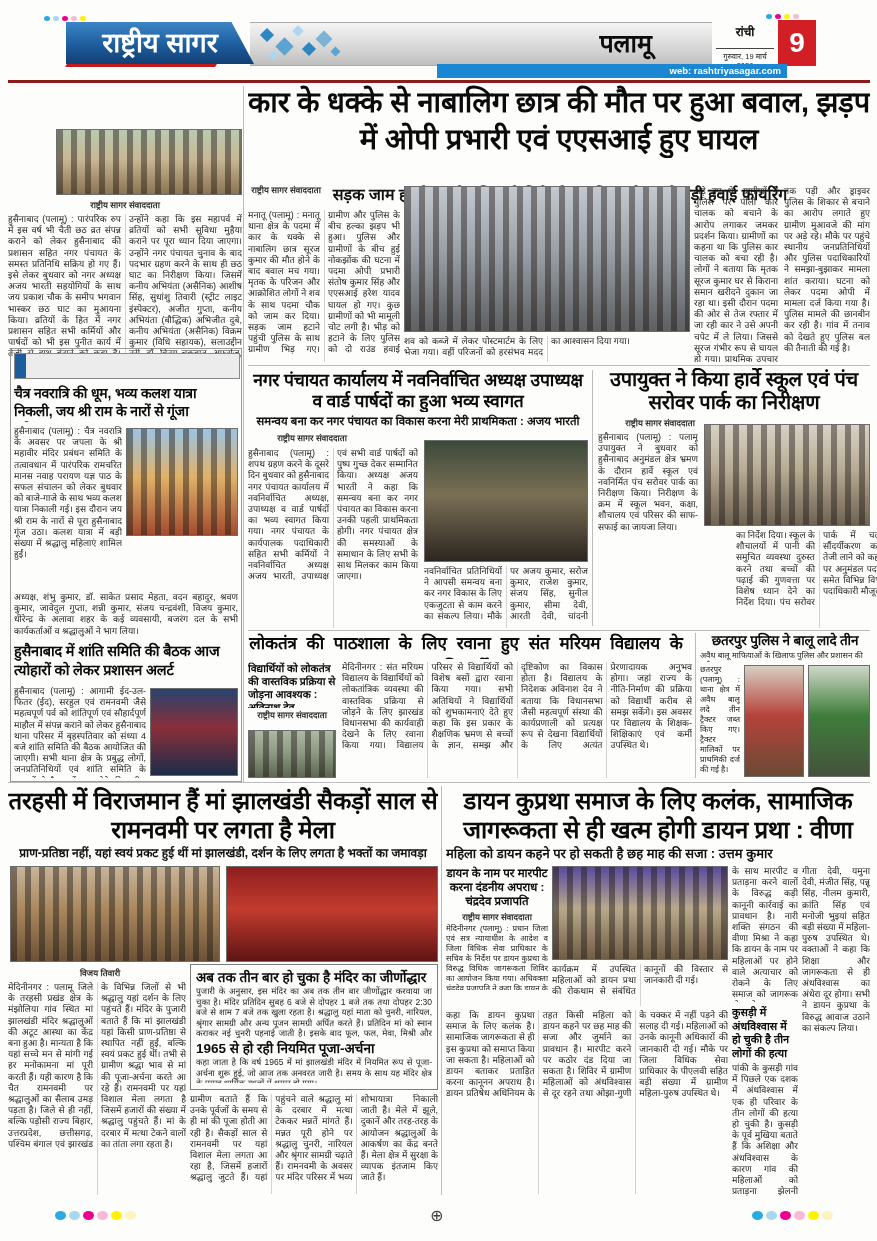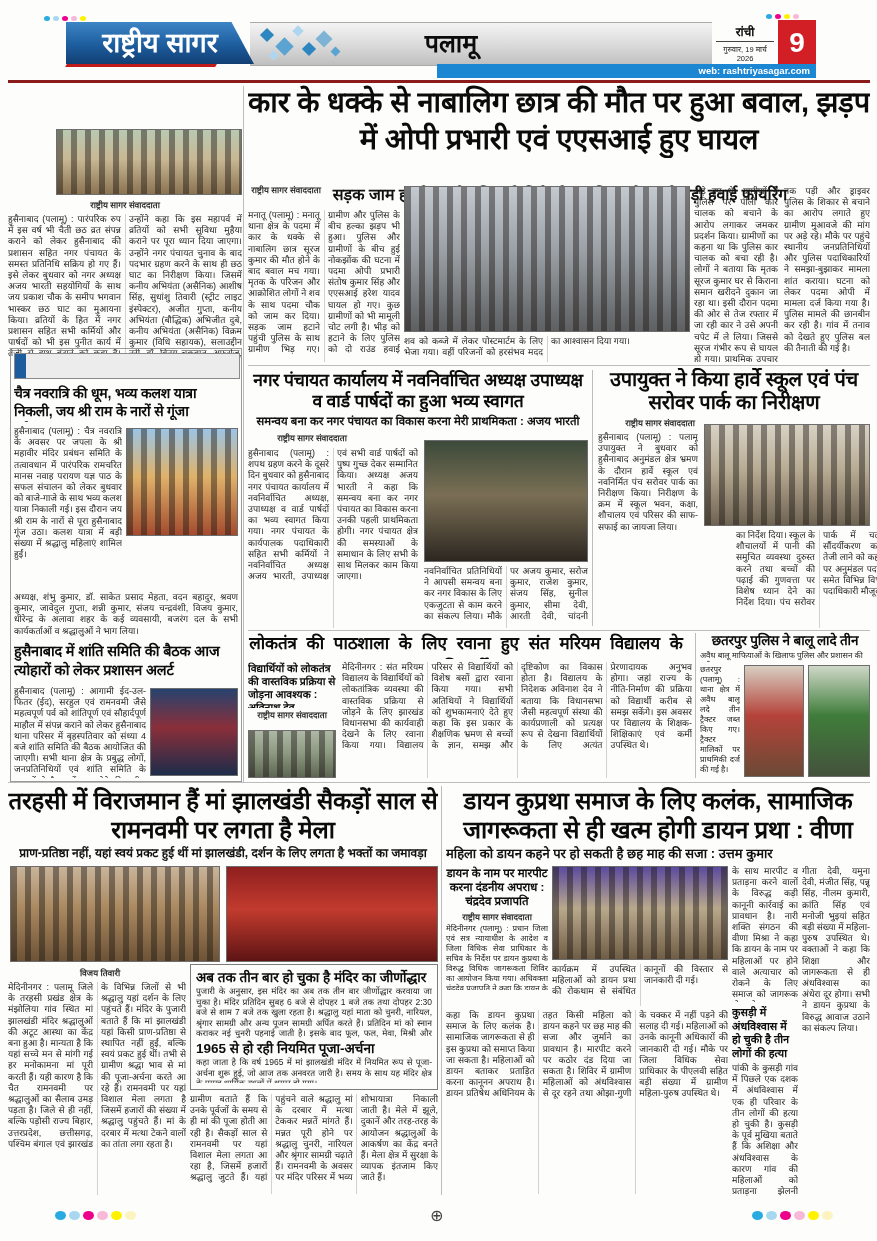--- a/index.html
+++ b/index.html
@@ -39,40 +39,40 @@
 <div id="page">
 
   <div class="abs" style="left:44px;top:7px;">
     <span class="dot" style="width:6px;height:5px;background:#29abe2"></span><span class="dot" style="width:6px;height:5px;background:#a8d8f0"></span><span class="dot" style="width:6px;height:5px;background:#ec008c"></span><span class="dot" style="width:6px;height:5px;background:#f7b9d7"></span><span class="dot" style="width:6px;height:5px;background:#fff200"></span>
   </div>
   <div class="abs" style="left:766px;top:5px;">
     <span class="dot" style="width:6px;height:5px;background:#29abe2"></span><span class="dot" style="width:6px;height:5px;background:#ec008c"></span><span class="dot" style="width:6px;height:5px;background:#fff200"></span><span class="dot" style="width:6px;height:5px;background:#f7b9d7"></span>
   </div>
 
   <div class="abs silver" style="left:250px;top:22px;width:462px;height:42px;">
-    <div style="text-align:center;font-weight:800;font-size:25px;line-height:40px;color:#0c0c0c;padding-right:60px;">पलामू</div>
+    <div style="text-align:right;font-weight:800;font-size:25px;line-height:40px;color:#0c0c0c;padding-right:60px;">पलामू</div>
   </div>
   <div class="abs logo" style="left:66px;top:22px;width:188px;height:42px;">राष्ट्रीय सागर</div>
   <div class="abs" style="left:66px;top:64px;width:150px;height:3px;background:#c01a1a;transform:skewX(-30deg);"></div>
 
   <div>
     <span class="dm" style="left:262px;top:30px;width:10px;height:10px;background:#2e86c1;"></span>
     <span class="dm" style="left:278px;top:40px;width:13px;height:13px;background:#5ba3d0;"></span>
     <span class="dm" style="left:294px;top:27px;width:8px;height:8px;background:#aed6f1;"></span>
     <span class="dm" style="left:304px;top:44px;width:10px;height:10px;background:#2e86c1;"></span>
     <span class="dm" style="left:318px;top:33px;width:12px;height:12px;background:#7fb3d5;"></span>
     <span class="dm" style="left:270px;top:52px;width:7px;height:7px;background:#aed6f1;"></span>
     <span class="dm" style="left:332px;top:48px;width:7px;height:7px;background:#5ba3d0;"></span>
   </div>
   <div class="abs" style="left:716px;top:23px;width:58px;height:40px;text-align:center;">
-    <div style="font-weight:800;font-size:12px;color:#0c0c0c;border-bottom:1px solid #444;padding-bottom:1px;">रांची</div>
+    <div style="font-weight:800;font-size:12px;color:#0c0c0c;border-bottom:1px solid #444;padding-bottom:8px;">रांची</div>
     <div style="font-size:7.5px;color:#222;padding-top:2px;border-bottom:1px solid #444;padding-bottom:3px;">गुरुवार, 19 मार्च 2026</div>
   </div>
   <div class="abs" style="left:778px;top:20px;width:38px;height:46px;background:#d21f26;color:#fff;font-weight:800;font-size:28px;line-height:46px;text-align:center;">9</div>
-  <div class="abs" style="left:437px;top:64px;width:379px;height:14px;background:#1b87d3;color:#fff;font-weight:700;font-size:9.5px;line-height:14px;text-align:right;padding-right:6px;box-sizing:border-box;padding-left:21px;">web: rashtriyasagar.com</div>
+  <div class="abs" style="left:437px;top:64px;width:350px;height:14px;background:#1b87d3;color:#fff;font-weight:700;font-size:9.5px;line-height:14px;text-align:right;padding-right:6px;box-sizing:border-box;padding-left:21px;">web: rashtriyasagar.com</div>
   <div class="abs" style="left:8px;top:80px;width:862px;height:3px;background:#8a1c1c;"></div>
 
   <div class="photo p-people" style="left:56px;top:129px;width:186px;height:66px;--a:#b9c9b2;--b:#c9b894;--c:#8a7352;"></div>
   <div class="abs byline" style="left:8px;top:200px;width:234px;height:11px;">राष्ट्रीय सागर संवाददाता</div>
   <div class="abs bodytxt cols2" style="left:8px;top:214px;width:234px;height:146px;">हुसैनाबाद (पलामू) : पारंपरिक रुप में इस वर्ष भी चैती छठ व्रत संपन्न कराने को लेकर हुसैनाबाद की प्रशासन सहित नगर पंचायत के समस्त प्रतिनिधि सक्रिय हो गए हैं। इसे लेकर बुधवार को नगर अध्यक्ष अजय भारती सहयोगियों के साथ जय प्रकाश चौक के समीप भगवान भास्कर छठ घाट का मुआयना किया। व्रतियों के हित में नगर प्रशासन सहित सभी कर्मियों और पार्षदों को भी इस पुनीत कार्य में तेजी से हाथ बंटाने को कहा है। उन्होंने कहा कि इस महापर्व में व्रतियों को सभी सुविधा मुहैया कराने पर पूरा ध्यान दिया जाएगा। उन्होंने नगर पंचायत चुनाव के बाद पदभार ग्रहण करने के साथ ही छठ घाट का निरीक्षण किया। जिसमें कनीय अभियंता (असैनिक) आशीष सिंह, सुधांशु तिवारी (स्ट्रीट लाइट इंस्पेक्टर), अजीत गुप्ता, कनीय अभियंता (बौद्धिक) अभिजीत दुबे, कनीय अभियंता (असैनिक) विक्रम कुमार (विधि सहायक), सलाउद्दीन नूरी, डॉ. विनय चक्रवात, अफरोज, आशीष सक्सेना, प्रणव सुमन, अभी भारती, गोपाल सहित कई अन्य लोग उपस्थित थे।</div>
   <div class="vr" style="left:243px;top:86px;height:696px;"></div>
 
   <div class="abs hl" style="left:248px;top:84px;width:622px;height:74px;font-size:29px;line-height:37px;">कार के धक्के से नाबालिग छात्र की मौत पर हुआ बवाल, झड़प में ओपी प्रभारी एवं एएसआई हुए घायल</div>
   <div class="abs sub" style="left:260px;top:160px;width:600px;height:20px;font-size:16px;line-height:20px;margin-top:25px;">सड़क जाम हटाने पहुंची पुलिस से भिड़े लोग, पुलिस को करनी पड़ी हवाई फायरिंग</div>
   <div class="abs byline" style="left:248px;top:185px;width:76px;height:22px;">राष्ट्रीय सागर संवाददाता</div>

